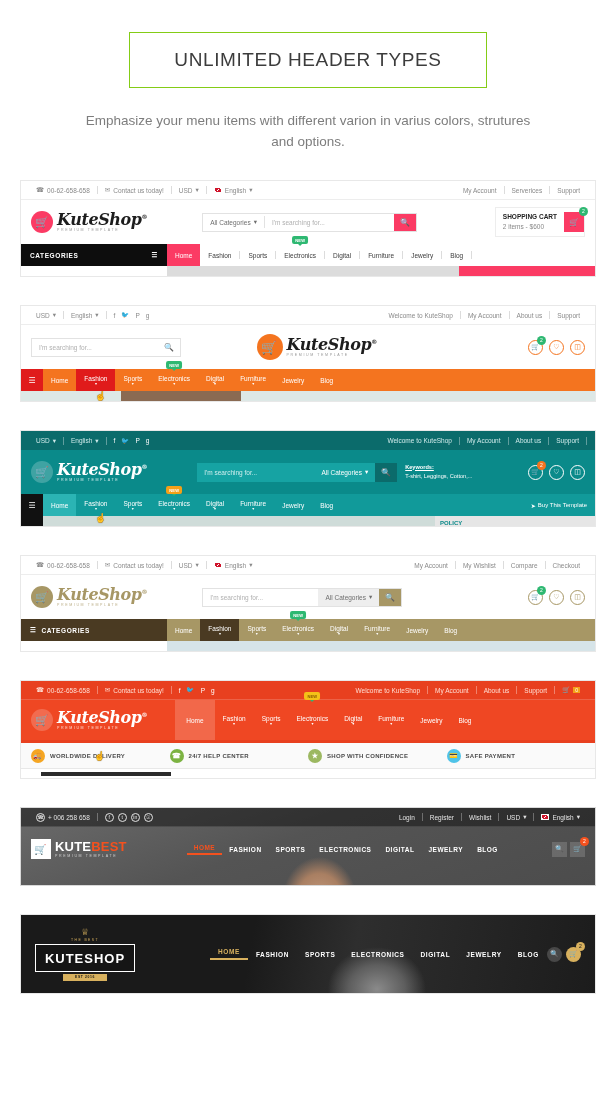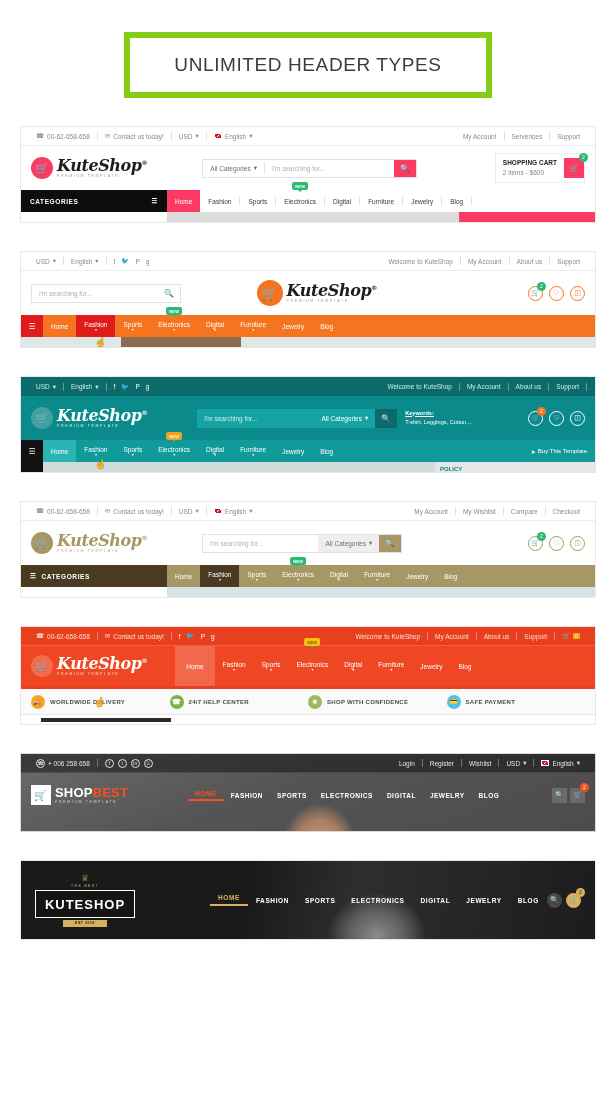--- a/index.html
+++ b/index.html
@@ -9,21 +9,21 @@
     background: #ffffff;
     font-family: "Liberation Sans", sans-serif;
     color: #3b3b3b;
     overflow: hidden;
   }
 
   
   .intro { padding-top: 32px; text-align:center; }
   .title-box {
     display:inline-block;
-    border:6px solid #84cc16;
+    border:1px solid #84cc16;
     padding: 17px 44px 18px;
     font-size: 19px;
     letter-spacing: .6px;
     color:#3c3c3c;
     font-weight: 400;
     line-height:1;
   }
   .subtitle {
     margin: 22px auto 0;
     width: 470px;
@@ -214,20 +214,21 @@
   .cursor{
     position:absolute; font-size:9px; color:#fff;
     text-shadow:0 0 1px #555;
   }
 </style>
 </head>
 <body>
 
 <div class="intro">
   <div class="title-box">UNLIMITED HEADER TYPES</div>
+  <div class="subtitle">Emphasize your menu items with different varion in varius colors, strutures and options.</div>
 </div>
 
 <div class="card stack" id="h1">
   <div class="topbar">
     <div class="left">
       <div class="tb-item">
         <span>☎</span>
         <span>00-62-658-658</span>
       </div>
       <div class="tb-sep"></div>
@@ -751,21 +752,21 @@
           <span>▾</span>
         </div>
       </div>
     </div>
 
     <div class="midbar">
       <div class="logo">
         <div class="logo-box">🛒</div>
         <div class="logo-text">
           <div class="brand">
-            <span>SHOP</span><span class="o">BEST</span>
+            <span>KUTE</span><span class="o">BEST</span>
           </div>
           <div class="brandsub">PREMIUM TEMPLATE</div>
         </div>
       </div>
       <div class="nav6" style="margin-left:60px">
         <a class="on">HOME</a>
         <a>FASHION</a>
         <a>SPORTS</a>
         <a>ELECTRONICS</a>
         <a>DIGITAL</a>

